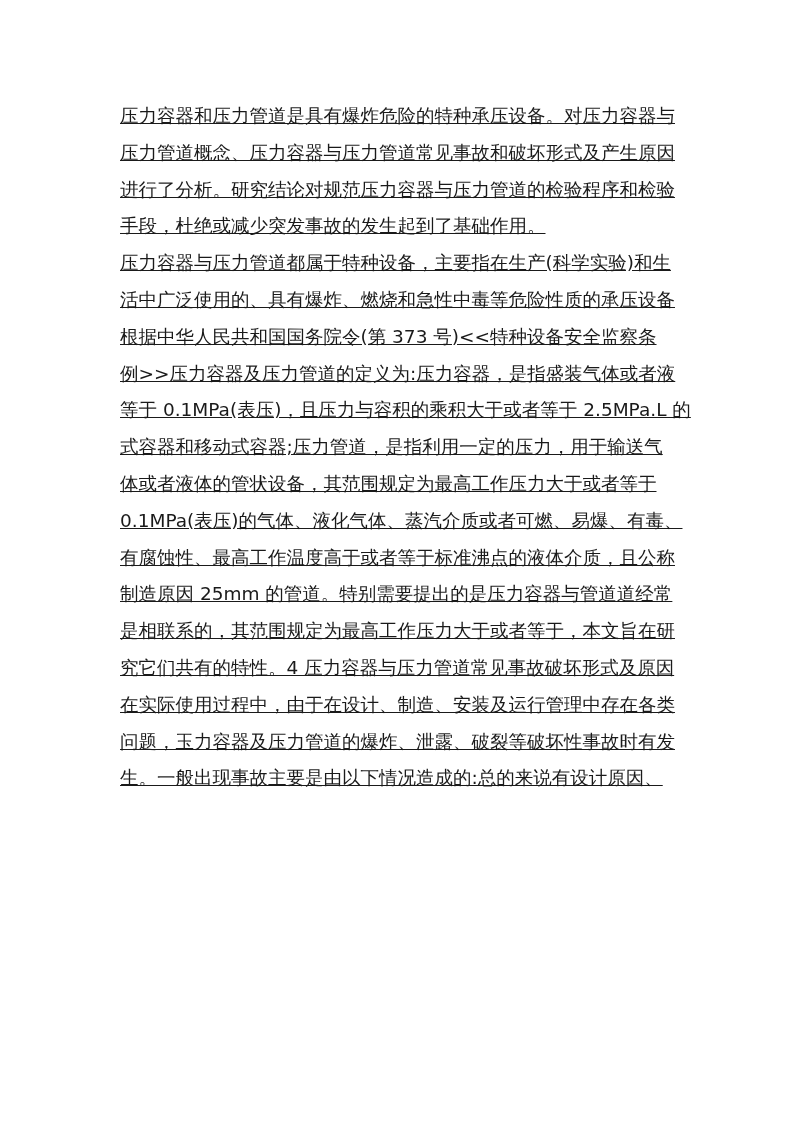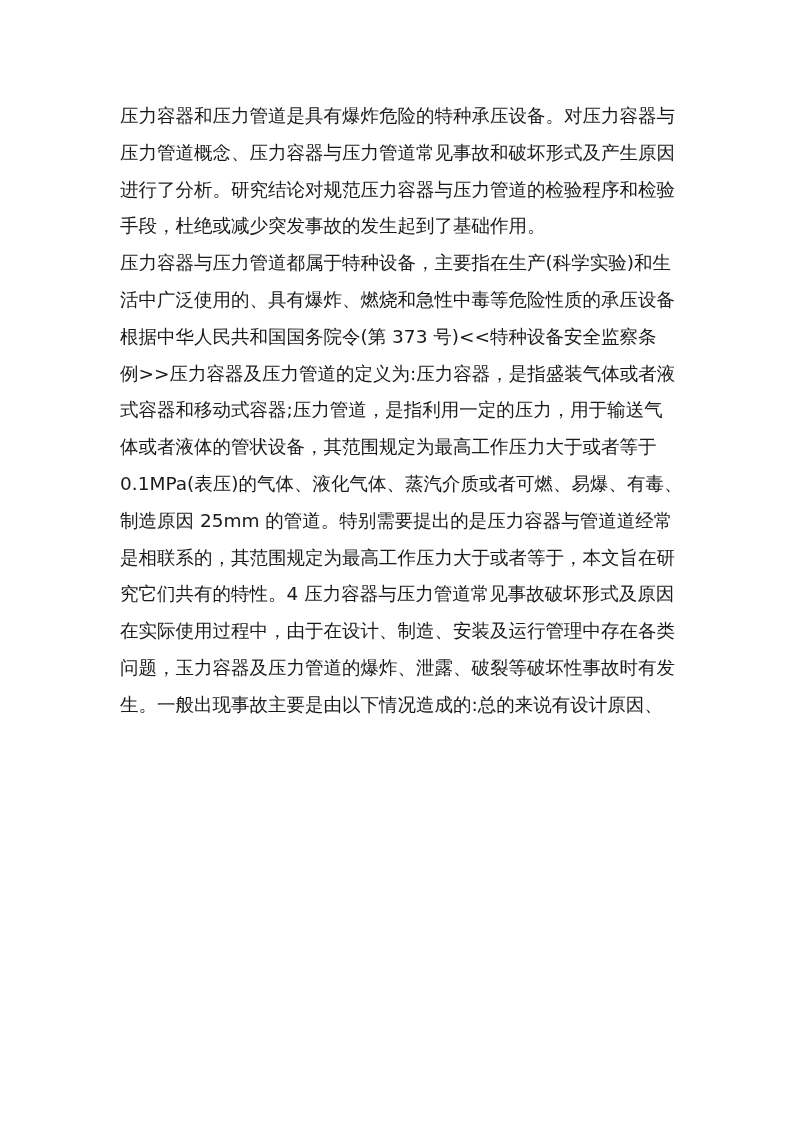--- a/index.html
+++ b/index.html
@@ -12,41 +12,43 @@
     font-family: "DejaVu Sans", "Liberation Sans", sans-serif;
     font-size: 18.5px;
     color: #1a1a1a;
   }
   .line {
     height: 36.8px;
     line-height: 36.8px;
     white-space: nowrap;
     letter-spacing: 0px;
   }
-  .para { margin: 0; }
+  .para { margin: 0; text-decoration: underline; }
   .para + .para { margin-top: 0; }
 </style>
 </head>
 <body>
 
 <div class="page">
   <div class="para">
     <div class="line">压力容器和压力管道是具有爆炸危险的特种承压设备。对压力容器与</div>
     <div class="line">压力管道概念、压力容器与压力管道常见事故和破坏形式及产生原因</div>
     <div class="line">进行了分析。研究结论对规范压力容器与压力管道的检验程序和检验</div>
     <div class="line">手段，杜绝或减少突发事故的发生起到了基础作用。</div>
   </div>
   <div class="para">
     <div class="line">压力容器与压力管道都属于特种设备，主要指在生产(科学实验)和生</div>
     <div class="line">活中广泛使用的、具有爆炸、燃烧和急性中毒等危险性质的承压设备</div>
     <div class="line">根据中华人民共和国国务院令(第 373 号)&lt;&lt;特种设备安全监察条</div>
     <div class="line">例&gt;&gt;压力容器及压力管道的定义为:压力容器，是指盛装气体或者液</div>
+    <div class="line">等于 0.1MPa(表压)，且压力与容积的乘积大于或者等于 2.5MPa.L 的</div>
     <div class="line">式容器和移动式容器;压力管道，是指利用一定的压力，用于输送气</div>
     <div class="line">体或者液体的管状设备，其范围规定为最高工作压力大于或者等于</div>
     <div class="line">0.1MPa(表压)的气体、液化气体、蒸汽介质或者可燃、易爆、有毒、</div>
+    <div class="line">有腐蚀性、最高工作温度高于或者等于标准沸点的液体介质，且公称</div>
     <div class="line">制造原因 25mm 的管道。特别需要提出的是压力容器与管道道经常</div>
     <div class="line">是相联系的，其范围规定为最高工作压力大于或者等于，本文旨在研</div>
     <div class="line">究它们共有的特性。4 压力容器与压力管道常见事故破坏形式及原因</div>
     <div class="line">在实际使用过程中，由于在设计、制造、安装及运行管理中存在各类</div>
     <div class="line">问题，玉力容器及压力管道的爆炸、泄露、破裂等破坏性事故时有发</div>
     <div class="line">生。一般出现事故主要是由以下情况造成的:总的来说有设计原因、</div>
   </div>
 </div>
 
 </body></html>

